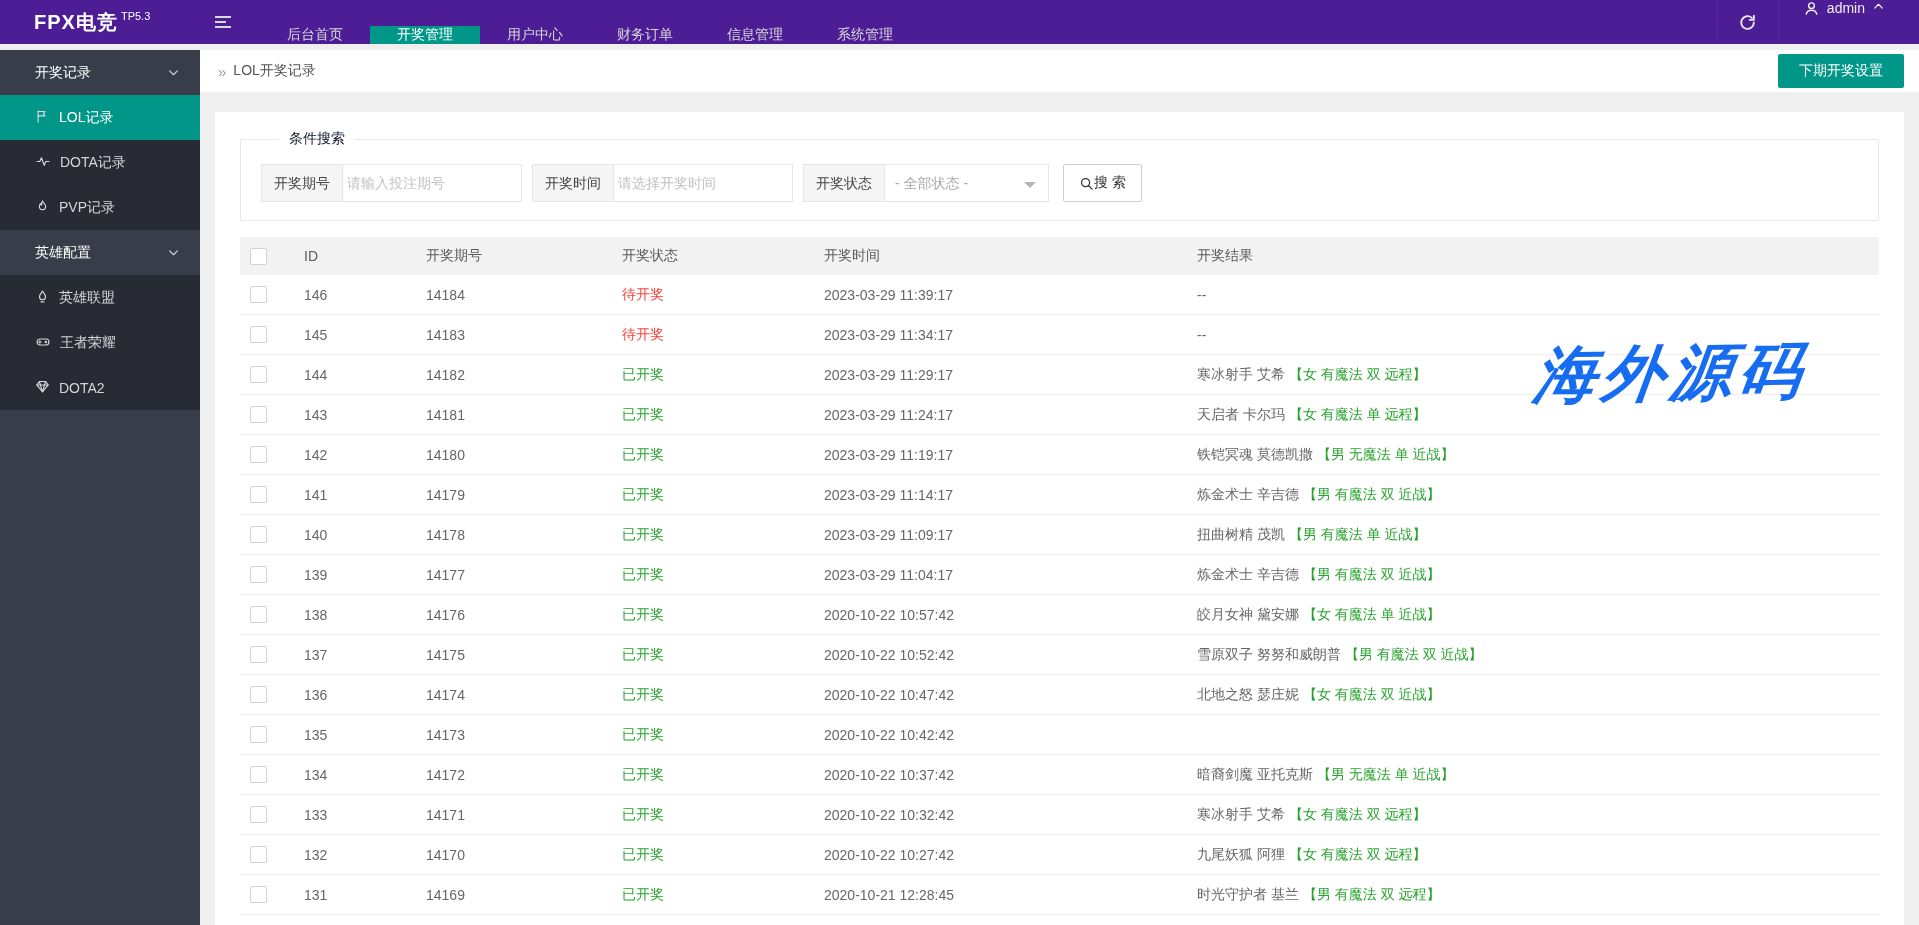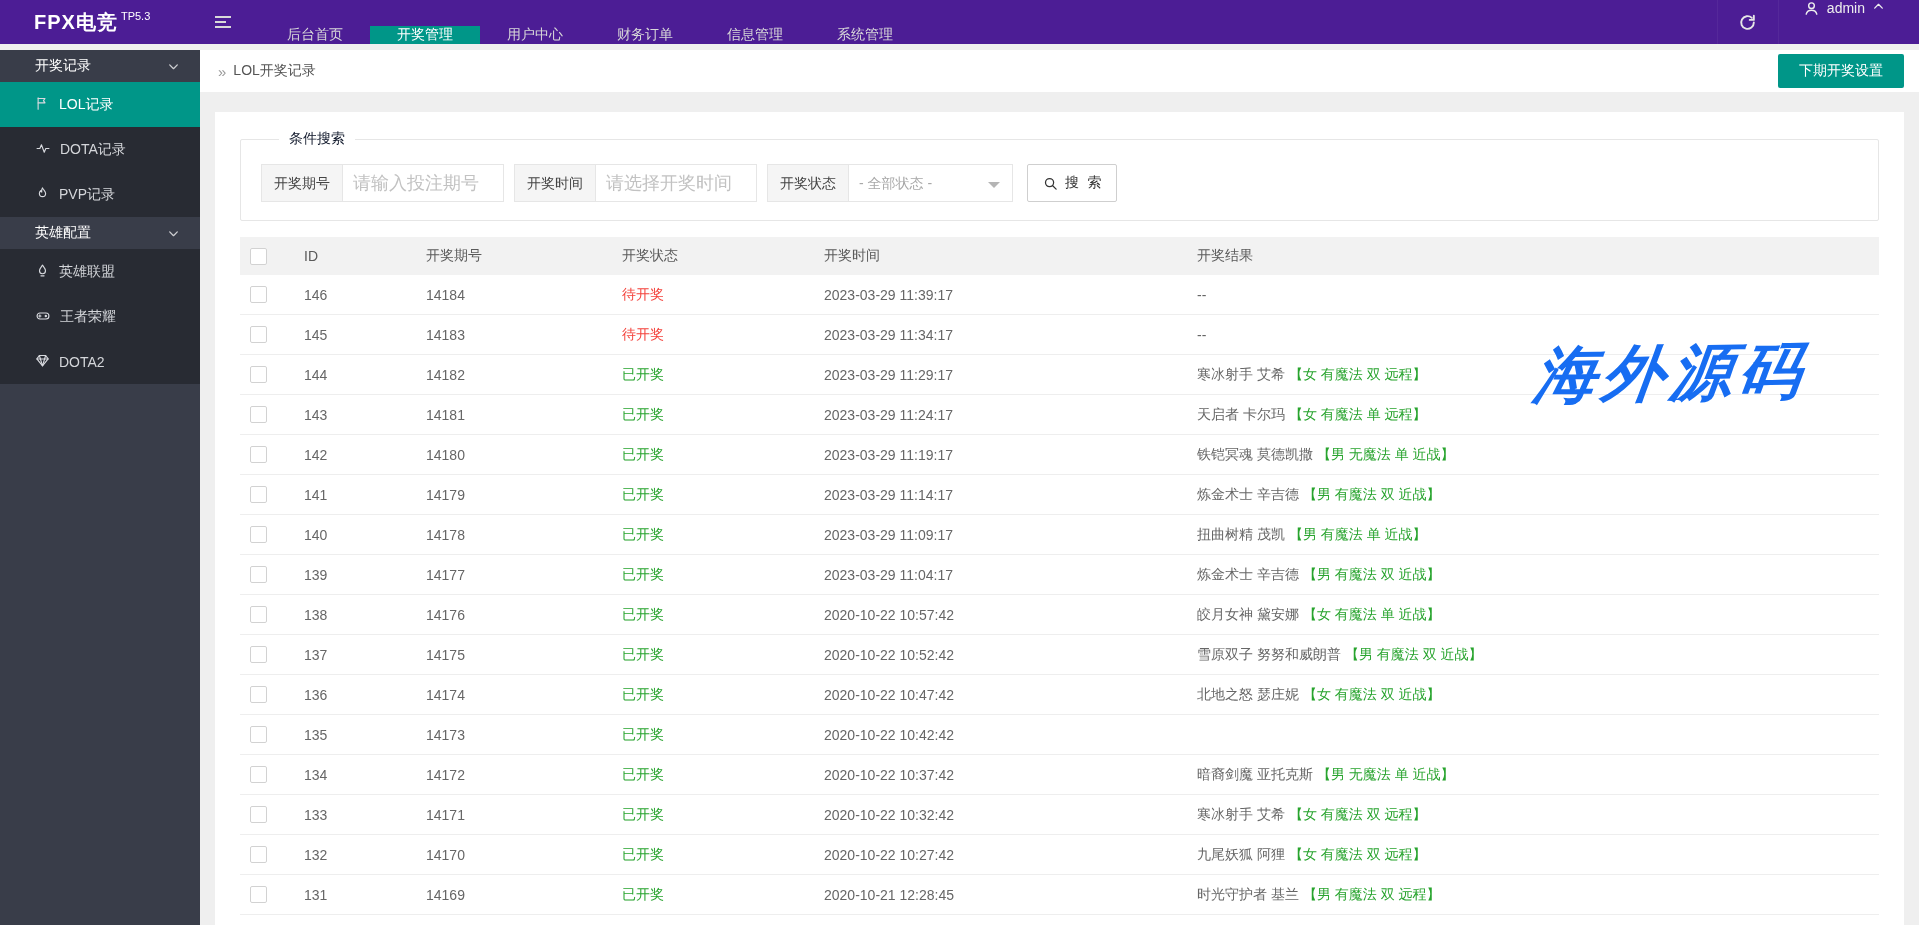--- a/index.html
+++ b/index.html
@@ -20,21 +20,21 @@
   .nav-item { padding:0 27px; display:flex; align-items:center; color:#d9d9d9; cursor:pointer; }
   .nav-item.active { background:#009688; color:#fff; }
   .nav-right { margin-left:auto; display:flex; align-items:stretch; }
   .nav-refresh { width:62px; display:flex; align-items:center; justify-content:center;
     border-left:1px solid rgba(255,255,255,.05); border-right:1px solid rgba(255,255,255,.05); cursor:pointer; }
   .nav-user { display:flex; gap:7px; padding:0 34px 0 24px; color:#eee; cursor:pointer; }
   .icon-svg { display:inline-block; vertical-align:middle; }
 
   
   .sidebar { position:absolute; left:0; top:50px; width:200px; height:875px; background:#393d49; }
-  .side-group-title { height:32px; display:flex; align-items:center; padding:0 20px 0 35px;
+  .side-group-title { height:45px; display:flex; align-items:center; padding:0 20px 0 35px;
     color:#fff; background:#393d49; cursor:pointer; }
   .side-group-title .chev { margin-left:auto; opacity:.75; }
   .side-item { height:45px; display:flex; align-items:center; gap:9px; padding-left:35px;
     color:#d4d6da; background:#282b33; cursor:pointer; }
   .side-item.active { background:#009688; color:#fff; }
 
   
   .main { position:absolute; left:200px; top:50px; width:1719px; height:875px; }
   .crumb-bar { height:42px; background:#fff; display:flex; align-items:center; padding:0 15px 0 18px; }
   .crumb-caret { color:#9a9a9a; font-size:15px; margin-right:7px; }
@@ -43,30 +43,30 @@
     padding:8px 21px; font-size:14px; cursor:pointer; font-family:inherit; }
   .card { background:#fff; margin:20px 15px 0 15px; height:813px; padding:18px 25px; overflow:hidden; position:relative; }
 
   
   fieldset.search { border:1px solid #e6e6e6; border-radius:2px; padding:16px 20px 18px; }
   fieldset.search legend { margin-left:18px; padding:0 10px; color:#0f172a; font-size:14px; }
   .search-row { display:flex; align-items:center; gap:10px; }
   .fgroup { display:flex; align-items:stretch; }
   .faddon { background:#f5f5f5; border:1px solid #e6e6e6; border-right:none; padding:0 12px;
     height:38px; line-height:36px; color:#444; white-space:nowrap; }
-  .fgroup input { width:162px; height:38px; border:1px solid #e6e6e6; padding:0 10px; font-size:18px;
+  .fgroup input { width:180px; height:38px; border:1px solid #e6e6e6; padding:0 4px; font-size:14px;
     color:#666; outline:none; font-family:inherit; }
   .fgroup input::placeholder { color:#c2c2c2; }
   .fselect { width:165px; height:38px; border:1px solid #e6e6e6; background:#fff; position:relative;
     line-height:36px; padding:0 10px; color:#a8a8a8; cursor:pointer; }
   .fselect .sel-caret { position:absolute; right:12px; top:17px; width:0; height:0;
     border-left:6px solid transparent; border-right:6px solid transparent; border-top:6px solid #b5b5b5; }
-  .btn-search { display:flex; align-items:center; gap:7px; height:38px; padding:0 15px; background:#fff;
+  .btn-search { display:flex; align-items:center; height:38px; padding:0 15px; background:#fff;
     border:1px solid #cfcfcf; border-radius:2px; color:#333; font-size:14px; cursor:pointer;
-    margin-left:4px; font-family:Liberation Mono, monospace; }
+    margin-left:4px; font-family:Liberation Sans, sans-serif; }
 
   
   .tbl { margin-top:16px; }
   .trow { display:grid; grid-template-columns:64px 122px 196px 202px 373px 1fr; align-items:center; }
   .thead { background:#f2f2f2; height:38px; color:#5a5a5a; }
   .tbody-row { height:40px; border-bottom:1px solid #eee; color:#666; }
   .cb { width:17px; height:17px; border:1px solid #d2d2d2; border-radius:2px; background:#fff;
     margin-left:10px; cursor:pointer; }
   .cell { padding-right:8px; white-space:nowrap; overflow:hidden; }
   .status { font-size:14px; }

